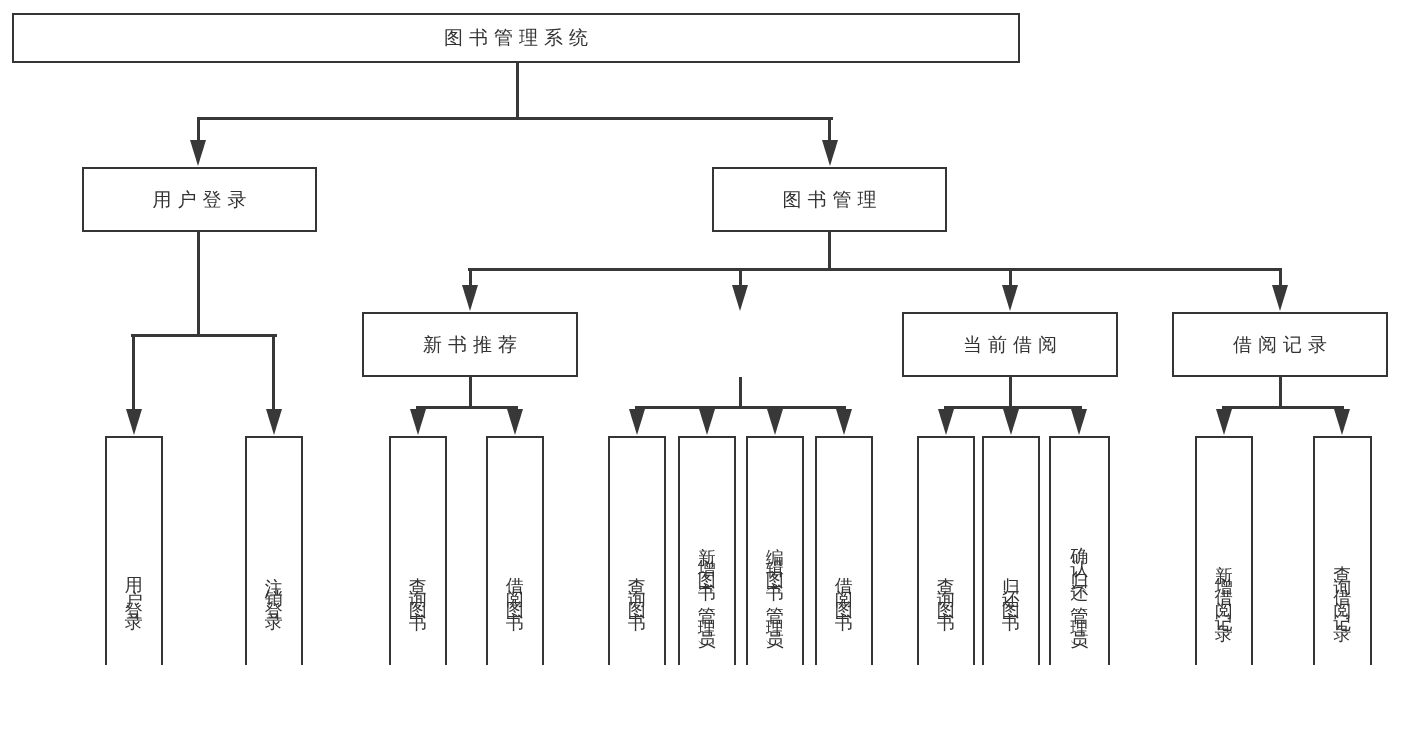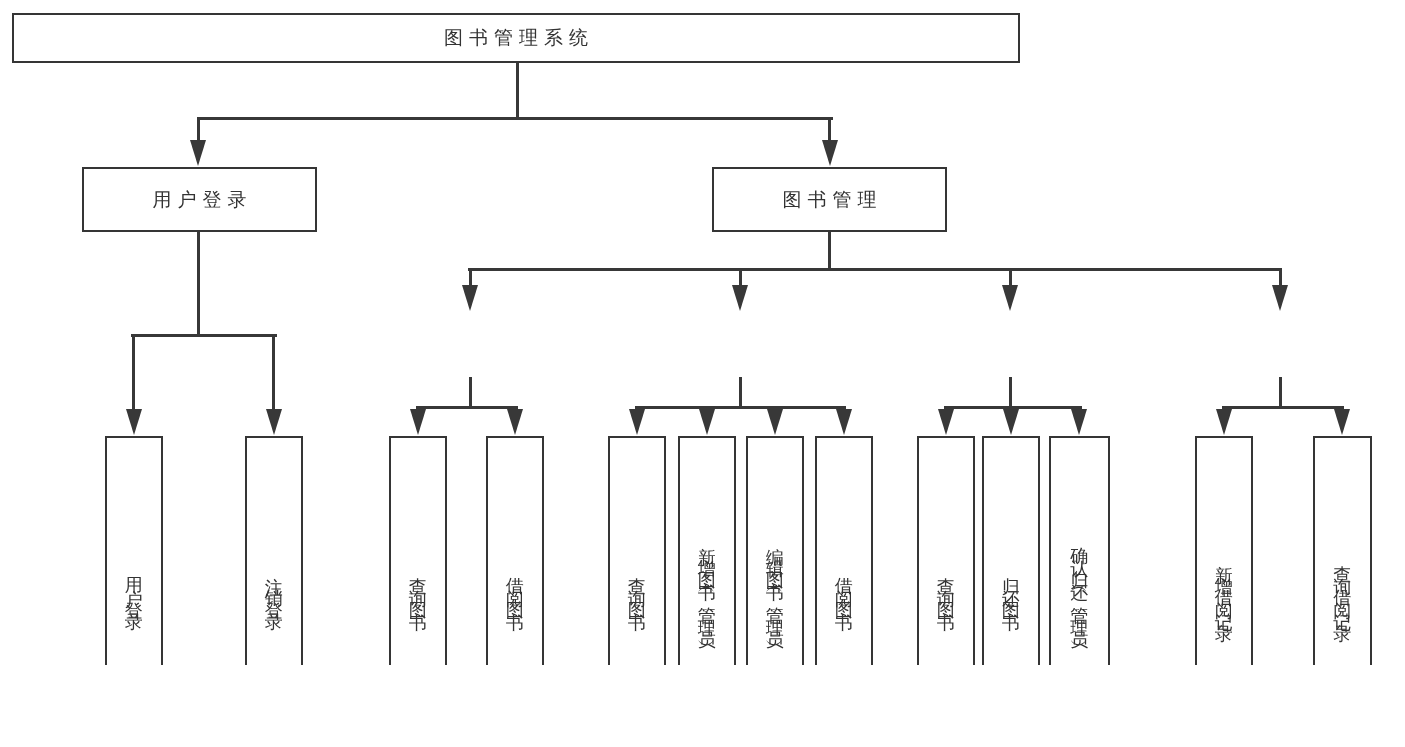--- a/index.html
+++ b/index.html
@@ -61,20 +61,23 @@
 </head>
 <body>
 
 <div class="canvas">
 
   <div class="box h" style="left:12px; top:13px; width:1008px; height:50px;">图书管理系统</div>
 
   <div class="box h" style="left:82px; top:167px; width:235px; height:65px;">用户登录</div>
   <div class="box h" style="left:712px; top:167px; width:235px; height:65px;">图书管理</div>
 
+  <div class="box h" style="left:362px; top:312px; width:216px; height:65px;">新书推荐</div>
+  <div class="box h" style="left:902px; top:312px; width:216px; height:65px;">当前借阅</div>
+  <div class="box h" style="left:1172px; top:312px; width:216px; height:65px;">借阅记录</div>
 
   <div class="box v" style="left:105px; top:436px; width:58px; height:301px;">用户登录</div>
   <div class="box v" style="left:245px; top:436px; width:58px; height:301px;">注销登录</div>
 
   <div class="box v" style="left:389px; top:436px; width:58px; height:301px;">查询图书</div>
   <div class="box v" style="left:486px; top:436px; width:58px; height:301px;">借阅图书</div>
 
   <div class="box v" style="left:608px; top:436px; width:58px; height:301px;">查询图书</div>
   <div class="box v" style="left:678px; top:436px; width:58px; height:301px;">新增图书（管理员）</div>
   <div class="box v" style="left:746px; top:436px; width:58px; height:301px;">编辑图书（管理员）</div>

